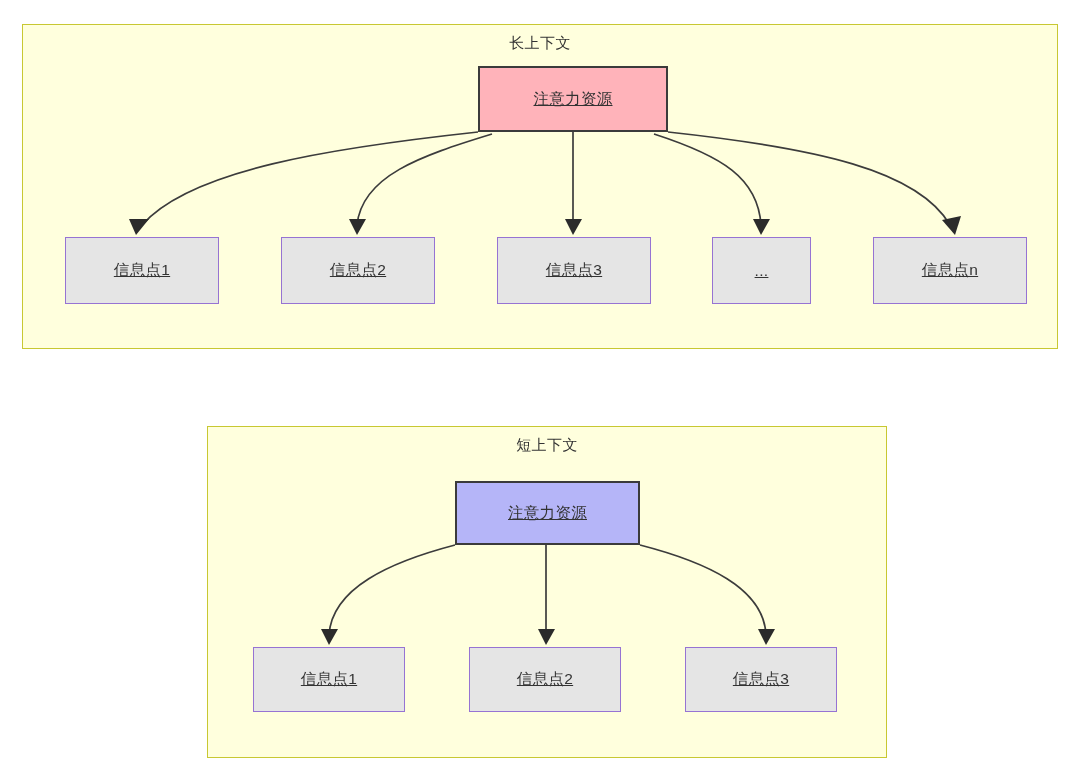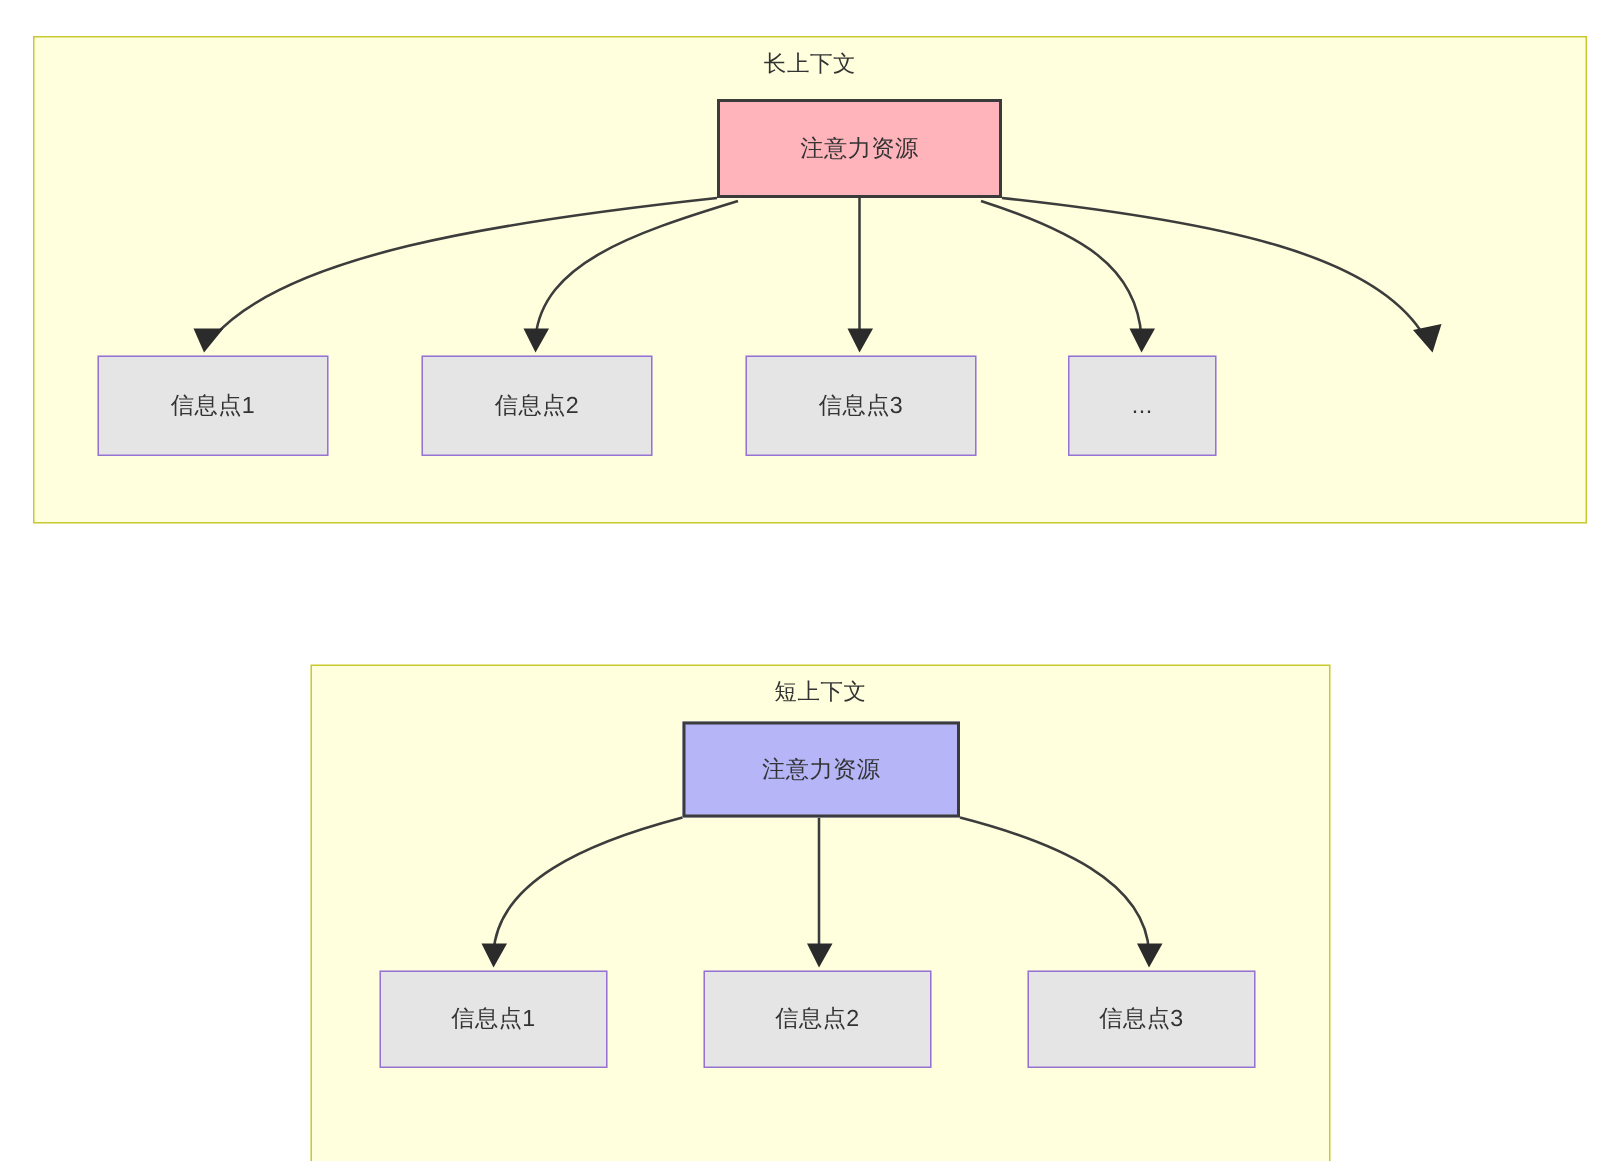--- a/index.html
+++ b/index.html
@@ -34,21 +34,20 @@
     top: 24px;
     width: 1036px;
     height: 325px;
     padding-left: 44px;
   }
   #group-short {
     left: 207px;
     top: 426px;
     width: 680px;
     height: 332px;
-    margin-top: 17px;
   }
 
   .group-title {
     position: absolute;
     top: 8px;
     left: 0;
     width: 100%;
     text-align: center;
     font-size: 15px;
     color: #333333;
@@ -59,20 +58,21 @@
   
   .node {
     position: absolute;
     box-sizing: border-box;
     display: flex;
     align-items: center;
     justify-content: center;
     font-size: 15.5px;
     letter-spacing: 0.3px;
     color: #333333;
+    text-decoration: underline;
   }
 
   .node-attention-pink {
     background: #ffb3ba;
     border: 2.2px solid #3b3b3b;
   }
   .node-attention-blue {
     background: #b5b5f8;
     border: 2.2px solid #3b3b3b;
   }
@@ -154,20 +154,23 @@
   </div>
 
   <div class="node node-info" style="left:497px; top:237px; width:154px; height:67px;">
     <span>信息点3</span>
   </div>
 
   <div class="node node-info" style="left:712px; top:237px; width:99px; height:67px;">
     <span>...</span>
   </div>
 
+  <div class="node node-info" style="left:873px; top:237px; width:154px; height:67px;">
+    <span>信息点n</span>
+  </div>
 
   <div class="node node-attention-blue" style="left:455px; top:481px; width:185px; height:64px;">
     <span>注意力资源</span>
   </div>
 
   <div class="node node-info" style="left:253px; top:647px; width:152px; height:65px;">
     <span>信息点1</span>
   </div>
 
   <div class="node node-info" style="left:469px; top:647px; width:152px; height:65px;">

